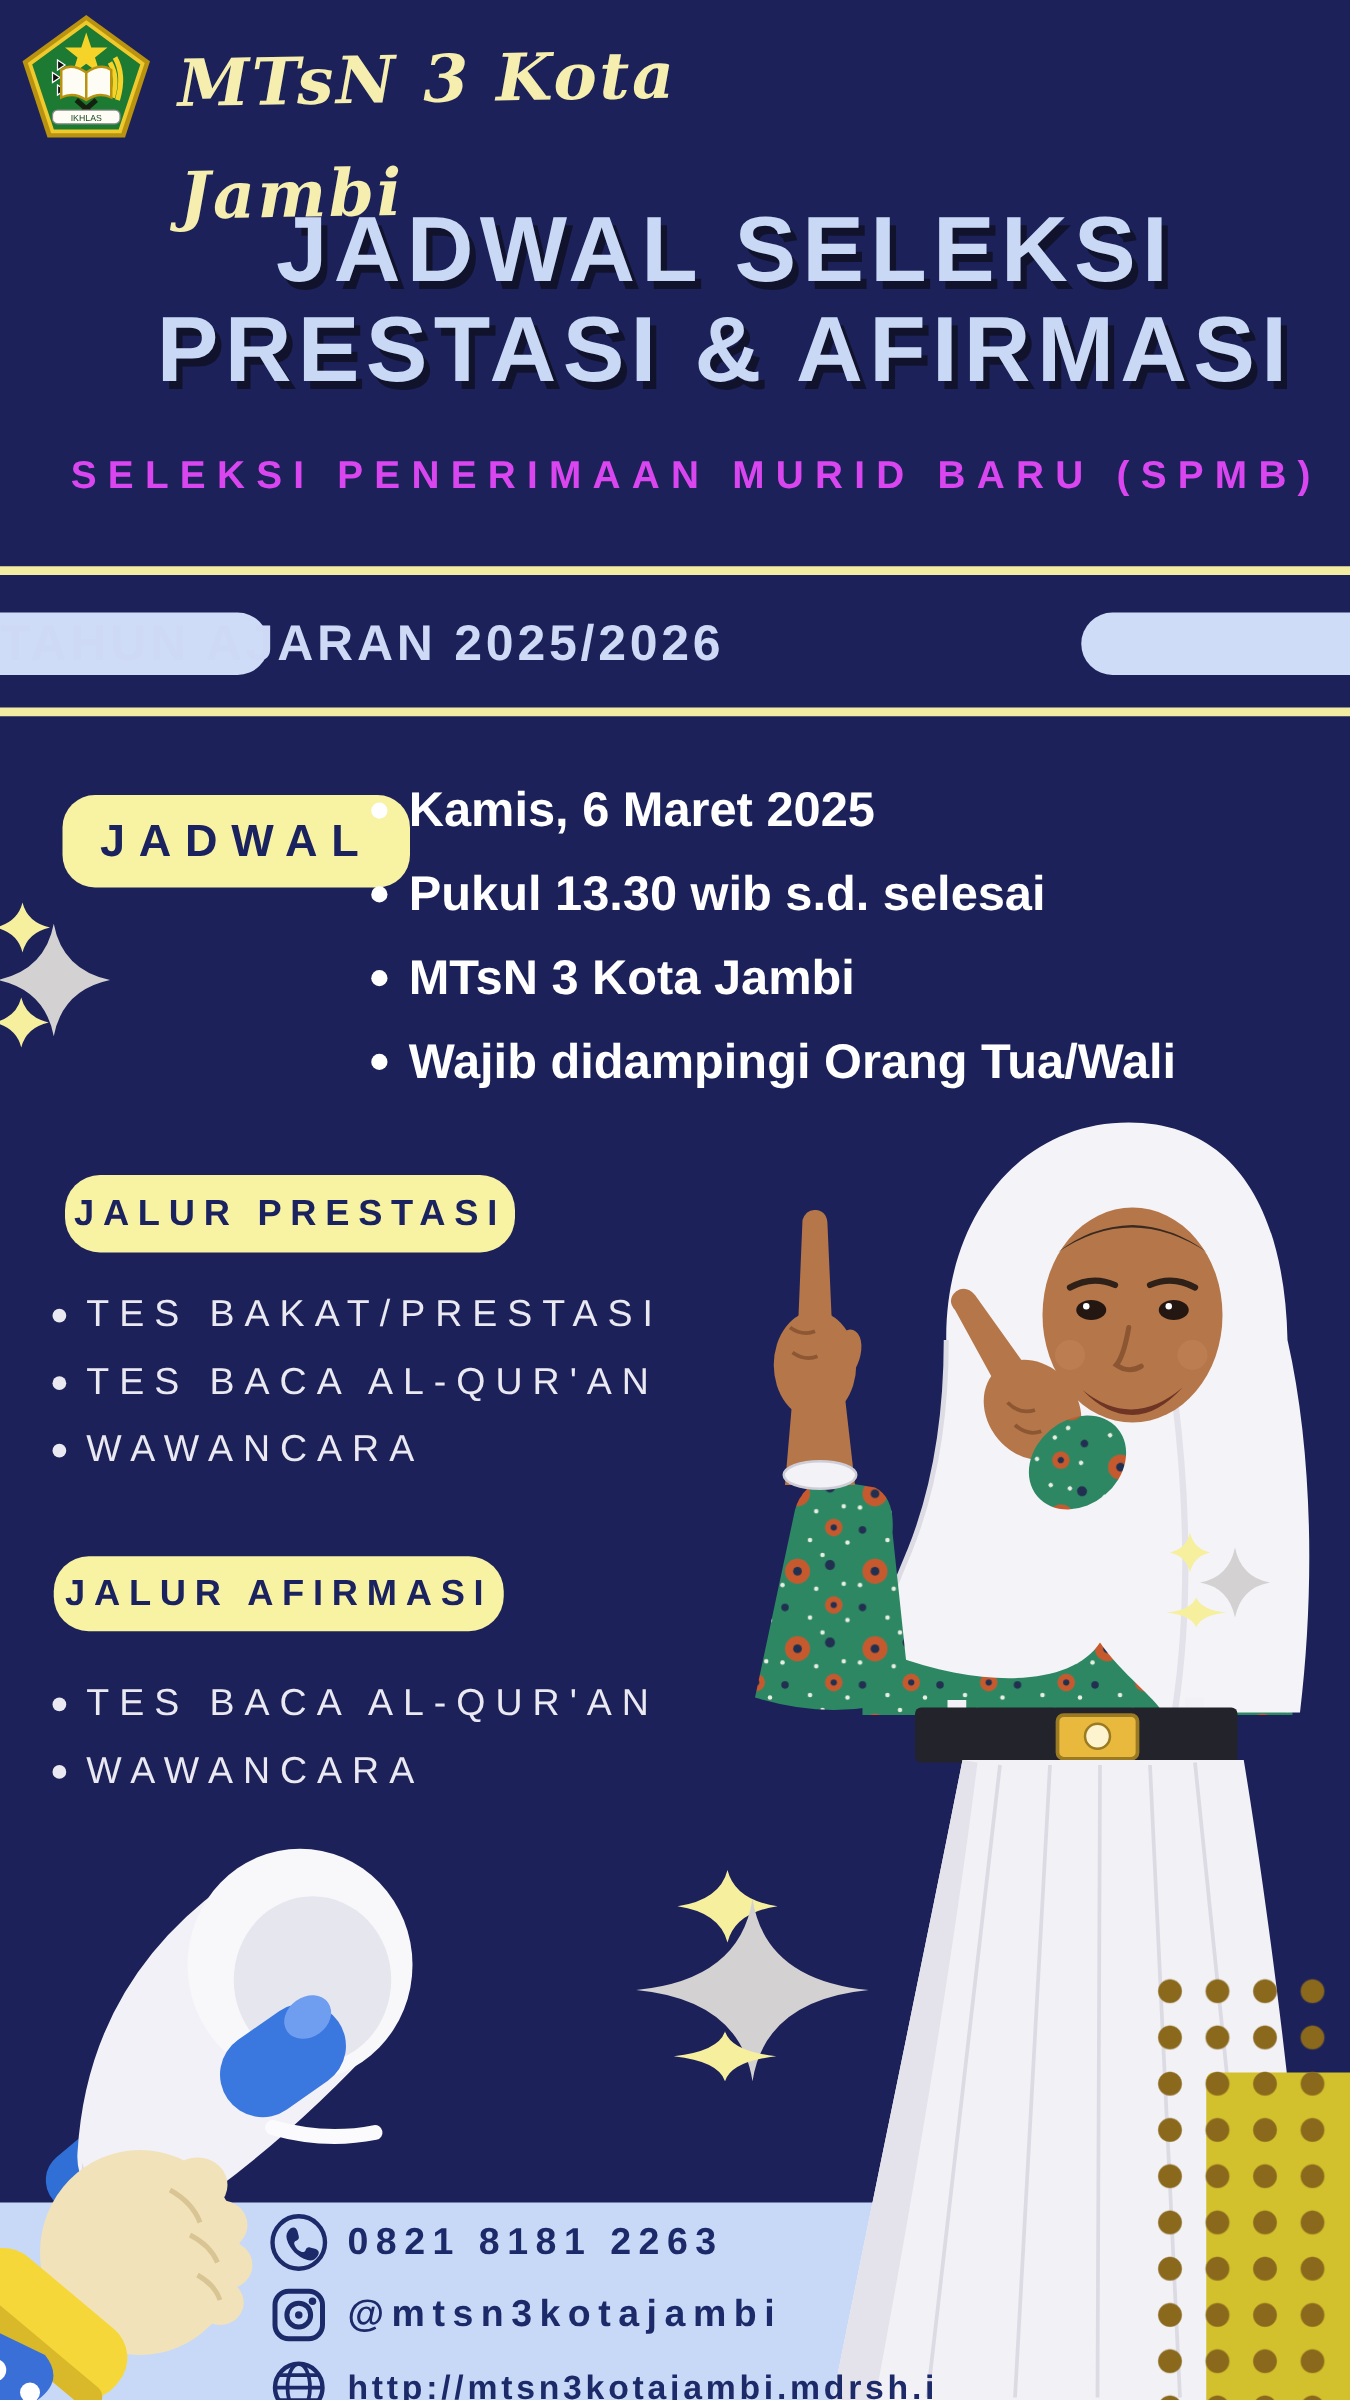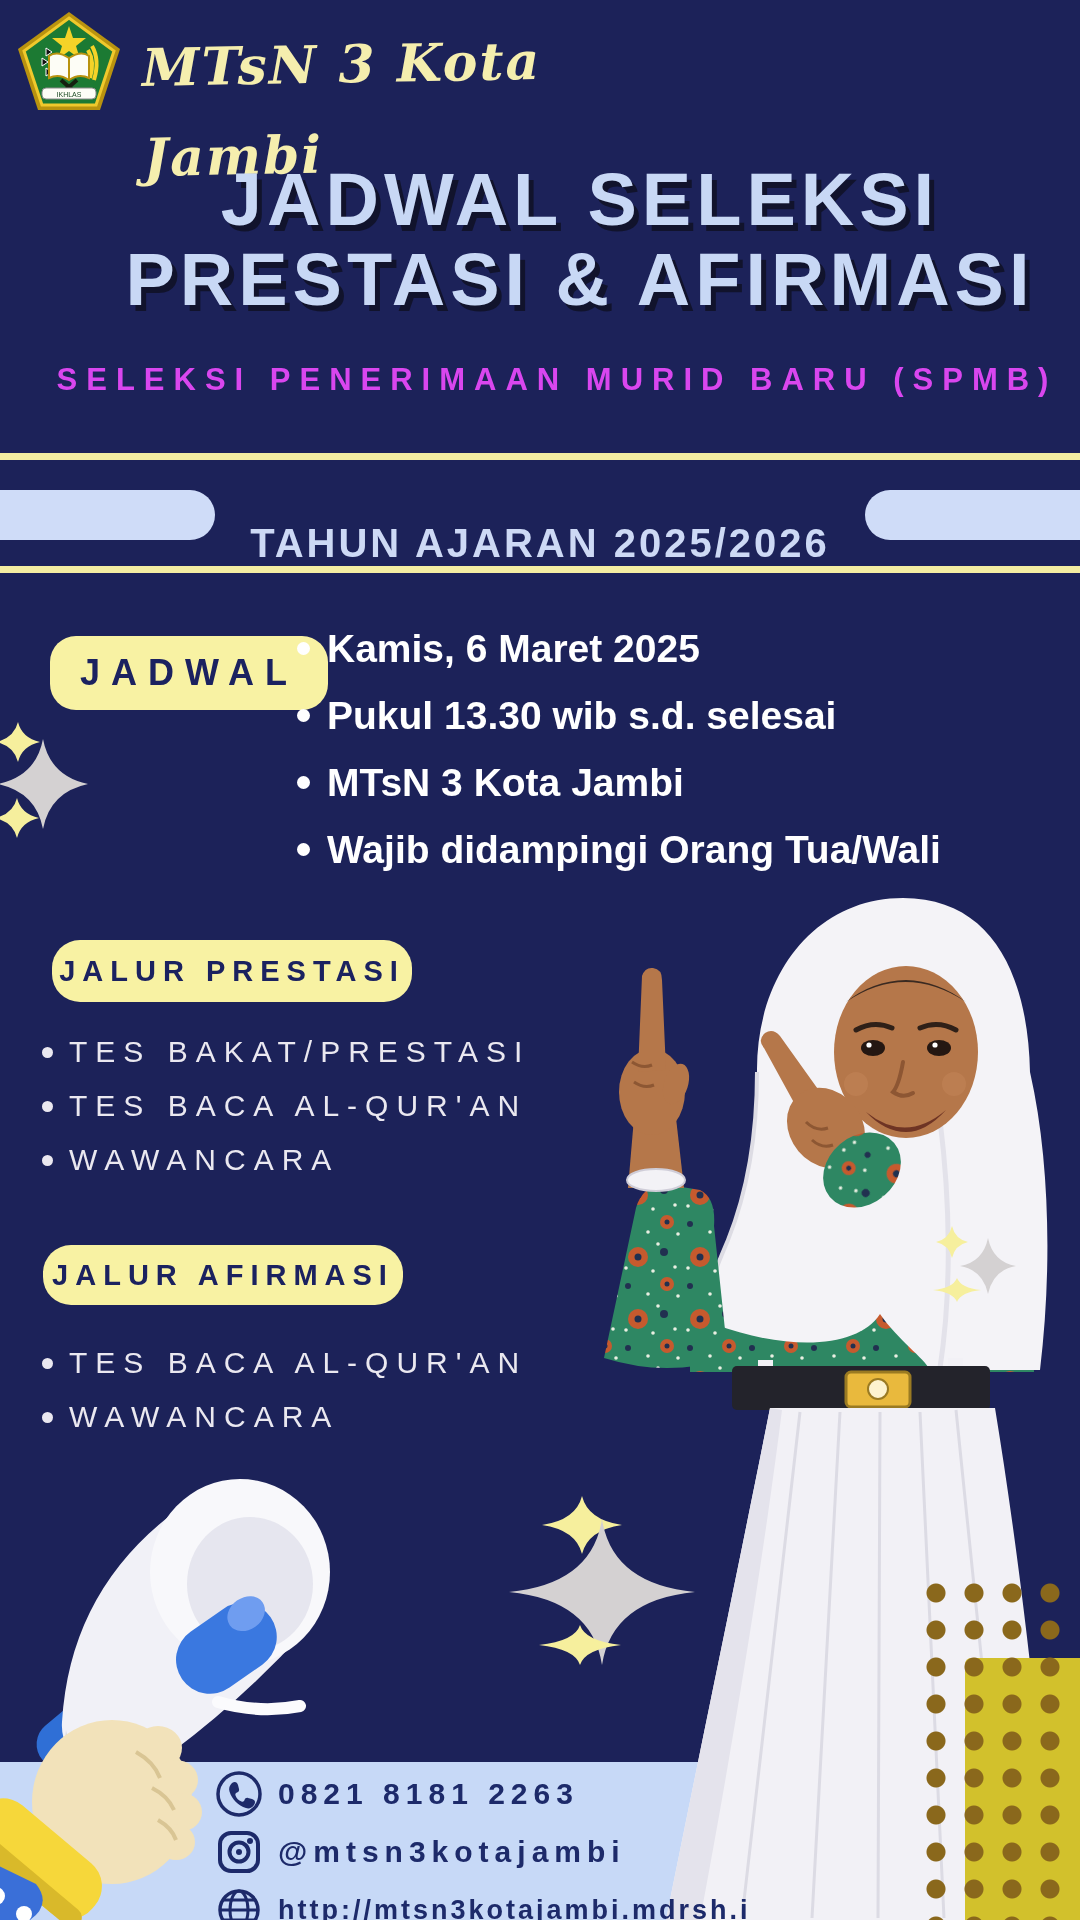--- a/index.html
+++ b/index.html
@@ -19,22 +19,22 @@
     text-shadow:5px 6px 0 rgba(16,18,40,.92);padding-left:40px;}
   .subtitle{left:17px;top:362px;width:1080px;text-align:center;color:#d946ef;
     font-weight:bold;font-size:31px;letter-spacing:9px;}
 
   
   .hline{left:0;width:1080px;height:7px;background:#f3eda2;}
   .hline.l1{top:453px}.hline.l2{top:566px}
   .banner-pill{top:490px;height:50px;background:#cfdcf8;border-radius:26px;}
   .banner-pill.left{left:-40px;width:255px;}
   .banner-pill.right{left:865px;width:255px;}
-  .banner-text{left:0;top:489px;width:1080px;height:52px;line-height:52px;text-align:center;
-    color:#cdd9f5;font-weight:bold;font-size:40px;letter-spacing:3px;margin-top:28px;}
+  .banner-text{left:0;top:489px;width:1080px;height:52px;line-height:52px;text-align:left;
+    color:#cdd9f5;font-weight:bold;font-size:40px;letter-spacing:3px;}
 
   
   .pill{background:#f8f2a3;display:flex;align-items:center;justify-content:center;
     color:#1b2260;font-weight:bold;}
   .pill-jadwal{left:50px;top:636px;width:278px;height:74px;border-radius:26px;
     font-size:36px;letter-spacing:11px;}
   .pill-jalur{width:360px;border-radius:28px;font-size:29px;letter-spacing:7px;}
   .pill-prestasi{left:52px;top:940px;height:62px;}
   .pill-afirmasi{left:43px;top:1245px;height:60px;}
 

